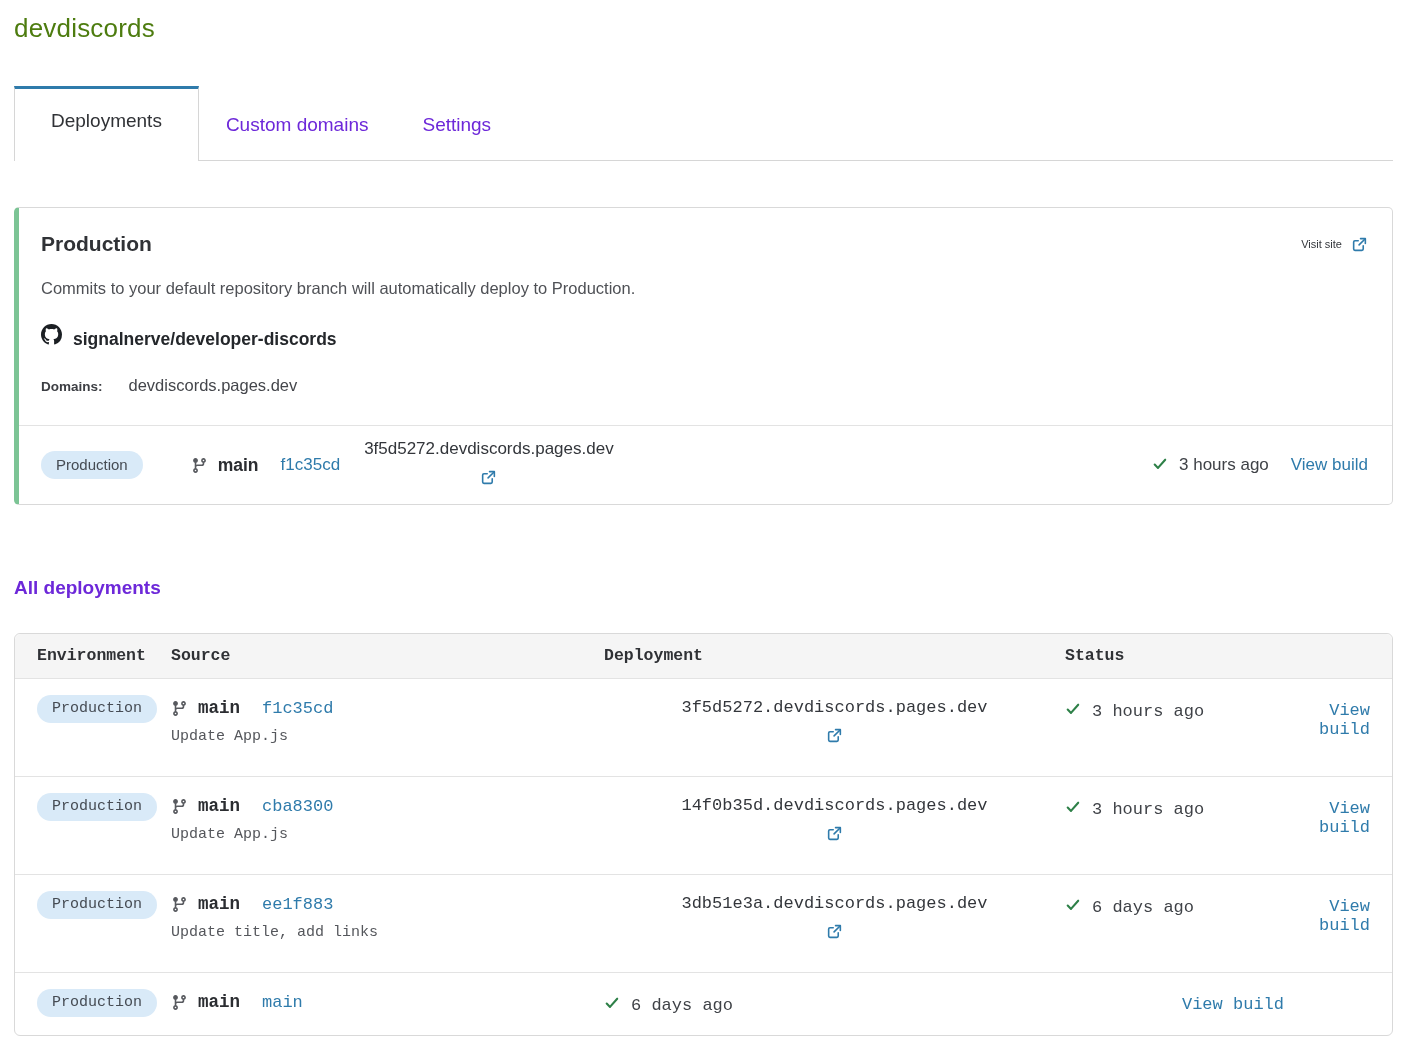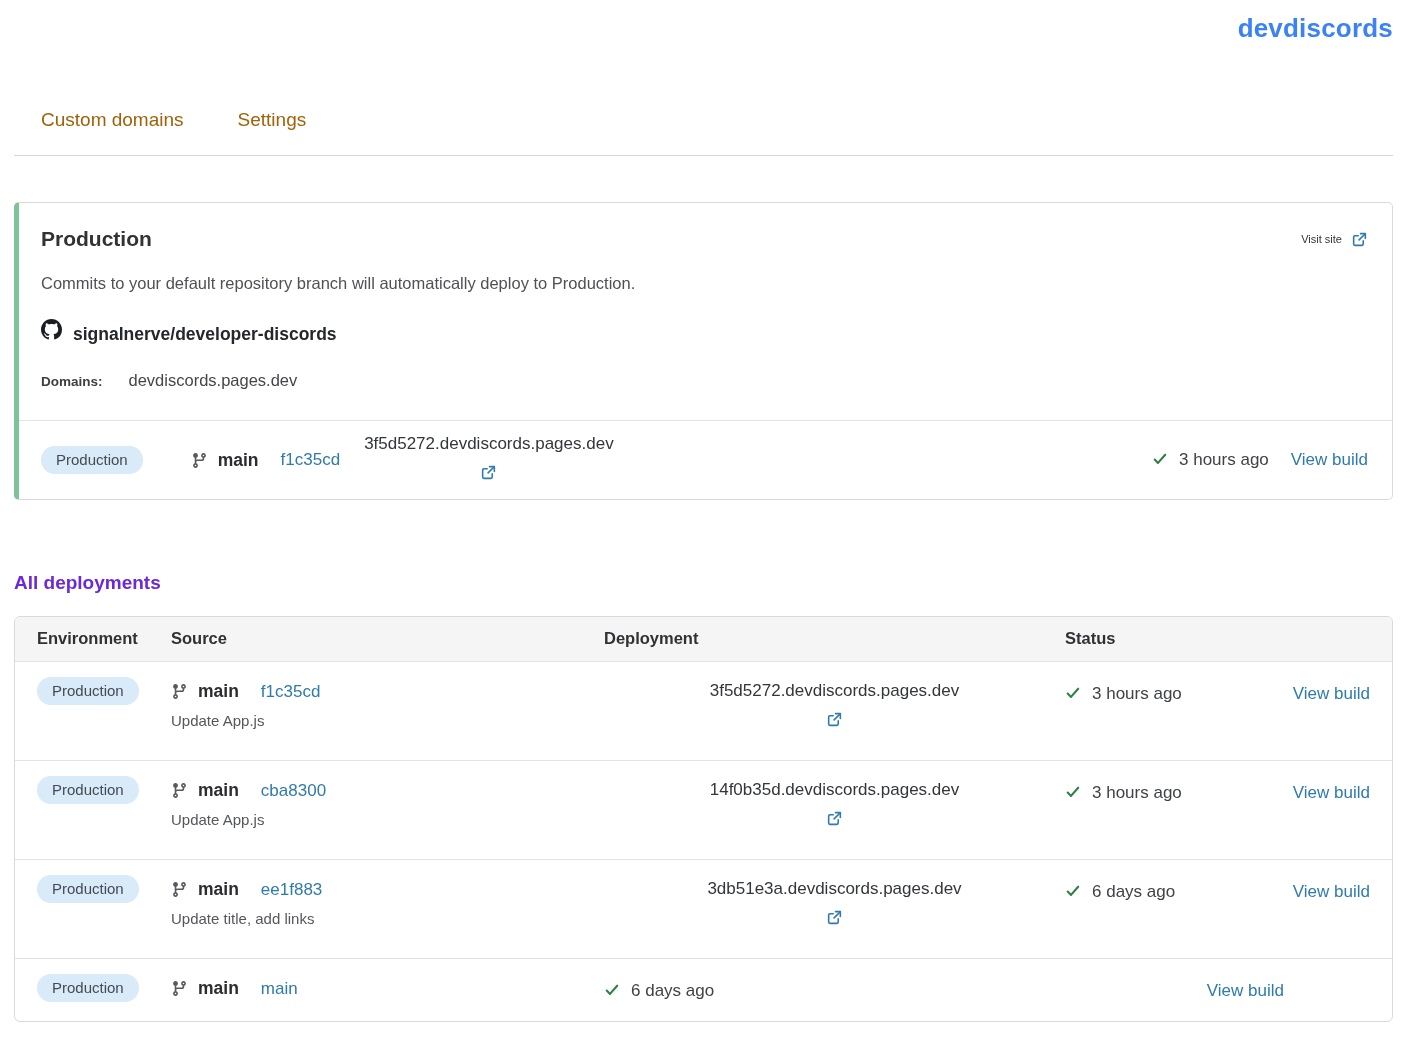--- a/index.html
+++ b/index.html
@@ -5,25 +5,25 @@
   * { margin:0; padding:0; box-sizing:border-box; }
   html,body { background:#ffffff; }
   body {
     width:1413px; height:1037px; overflow:hidden;
     font-family:"Liberation Sans", sans-serif;
     color:#33363b;
     padding:13px 20px 0 14px;
   }
   a { text-decoration:none; cursor:pointer; }
 
-  .page-title { font-size:26px; font-weight:700; color:#3b82f6; letter-spacing:.2px;text-align:right; }
+  .page-title { font-size:26px; font-weight:400; color:#4d7c0f; letter-spacing:.2px; }
 
   
   .tabs { display:flex; align-items:flex-end; border-bottom:1px solid #d6d6d6; margin-top:42px; }
-  .tab { font-size:19px; color:#a16207; padding:23px 27px 24px; cursor:pointer; }
+  .tab { font-size:19px; color:#6d28d9; padding:23px 27px 24px; cursor:pointer; }
   .tab.active {
     background:#fff; border:1px solid #d6d6d6; border-top:3px solid #2f7bab; border-bottom:none;
     margin-bottom:-1px; padding:21px 36px 29px; color:#303236; position:relative; z-index:2;
   }
 
   
   .prod-card { margin-top:46px; border:1px solid #d9d9d9; border-left:5px solid #7cc495; border-radius:5px; }
   .prod-body { padding:24px 24px 30px 22px; }
   .prod-head { display:flex; align-items:center; justify-content:space-between; }
   .prod-title { font-size:21px; font-weight:700; color:#303236; }
@@ -48,21 +48,21 @@
   .deploy-url { display:flex; align-items:center; gap:10px; font-size:17px; color:#33363b;flex-direction:column; }
   .prod-row .deploy-url { margin-left:24px; }
   .status-group { display:flex; align-items:center; gap:11px; }
   .prod-row .status-group { margin-left:auto; }
   .status-time { font-size:17px; color:#3f4247; }
   .view-build { color:#2f7bab; font-size:17px; }
   .prod-row .view-build { margin-left:22px; }
 
   
   .section-title { margin-top:72px; font-size:19px; font-weight:700; color:#6d28d9; }
-  .table { margin-top:22px; border:1px solid #d9d9d9; border-radius:6px; background:#fff; }
+  .table { margin-top:34px; border:1px solid #d9d9d9; border-radius:6px; background:#fff;font-family:Liberation Mono, monospace; }
   .thead {
     display:grid; grid-template-columns:134px 433px 461px 219px 1fr;
     background:#f5f5f5; padding:12px 22px 13px; border-radius:6px 6px 0 0;
     font-size:16.5px; font-weight:700; color:#2f3135;
   }
   .trow {
     display:grid; grid-template-columns:134px 433px 461px 219px 1fr;
     padding:19px 22px 27px; border-top:1px solid #e3e3e3; align-items:start;
   }
   .trow.compact { padding:19px 22px 20px; }
@@ -90,20 +90,21 @@
     </g>
     <g id="ic-github">
       <path fill="#1b1f23" d="M12 0C5.37 0 0 5.37 0 12c0 5.31 3.435 9.795 8.205 11.385.6.105.825-.255.825-.57 0-.285-.015-1.23-.015-2.235-3.015.555-3.795-.735-4.035-1.41-.135-.345-.72-1.41-1.23-1.695-.42-.225-1.02-.78-.015-.795.945-.015 1.62.87 1.845 1.23 1.08 1.815 2.805 1.305 3.495.99.105-.78.42-1.305.765-1.605-2.67-.3-5.46-1.335-5.46-5.925 0-1.305.465-2.385 1.23-3.225-.12-.3-.54-1.53.12-3.18 0 0 1.005-.315 3.3 1.23.96-.27 1.98-.405 3-.405s2.04.135 3 .405c2.295-1.56 3.3-1.23 3.3-1.23.66 1.65.24 2.88.12 3.18.765.84 1.23 1.905 1.23 3.225 0 4.605-2.805 5.625-5.475 5.925.435.375.81 1.095.81 2.22 0 1.605-.015 2.895-.015 3.3 0 .315.225.69.825.57A12.02 12.02 0 0 0 24 12c0-6.63-5.37-12-12-12z"></path>
     </g>
   </defs>
 </svg>
 
 <h1 class="page-title">devdiscords</h1>
 
 <div class="tabs">
+  <div class="tab active">Deployments</div>
   <div class="tab">Custom domains</div>
   <div class="tab">Settings</div>
 </div>
 
 <div class="prod-card">
   <div class="prod-body">
     <div class="prod-head">
       <div class="prod-title">Production</div>
       <a class="visit-site">
         <span>Visit site</span>

